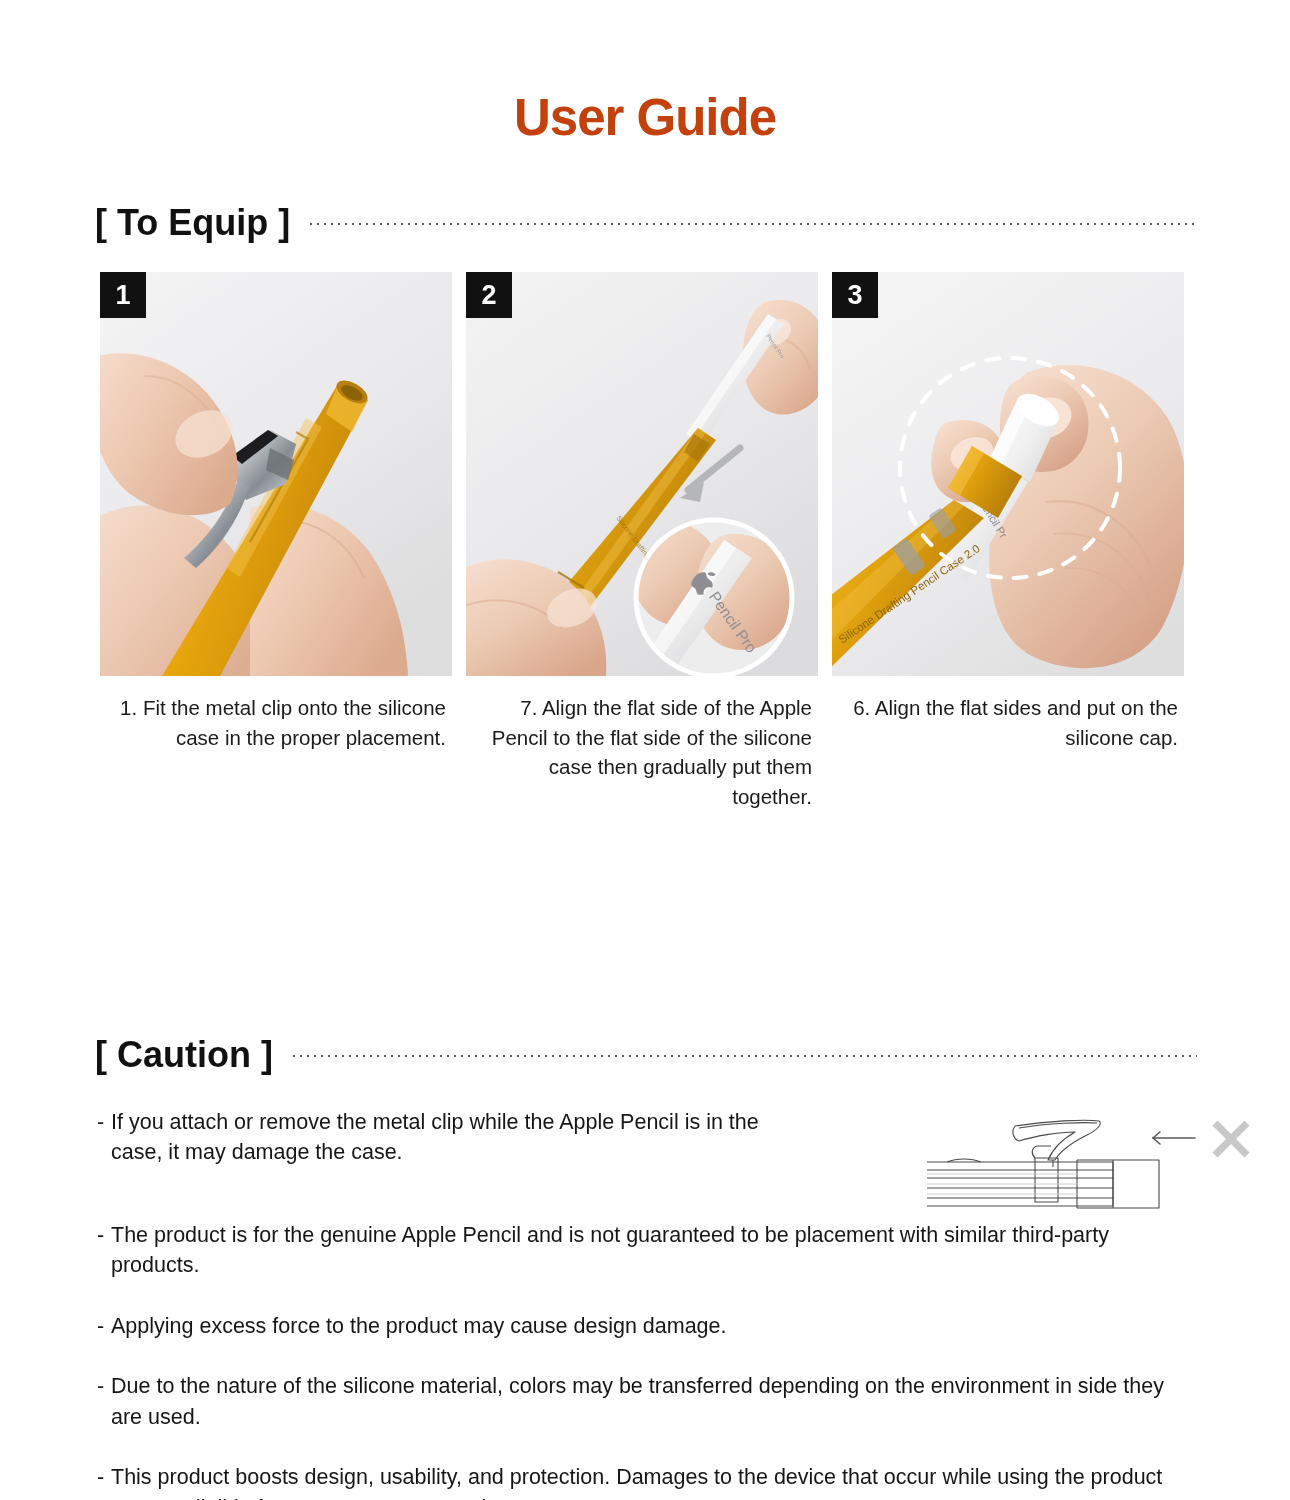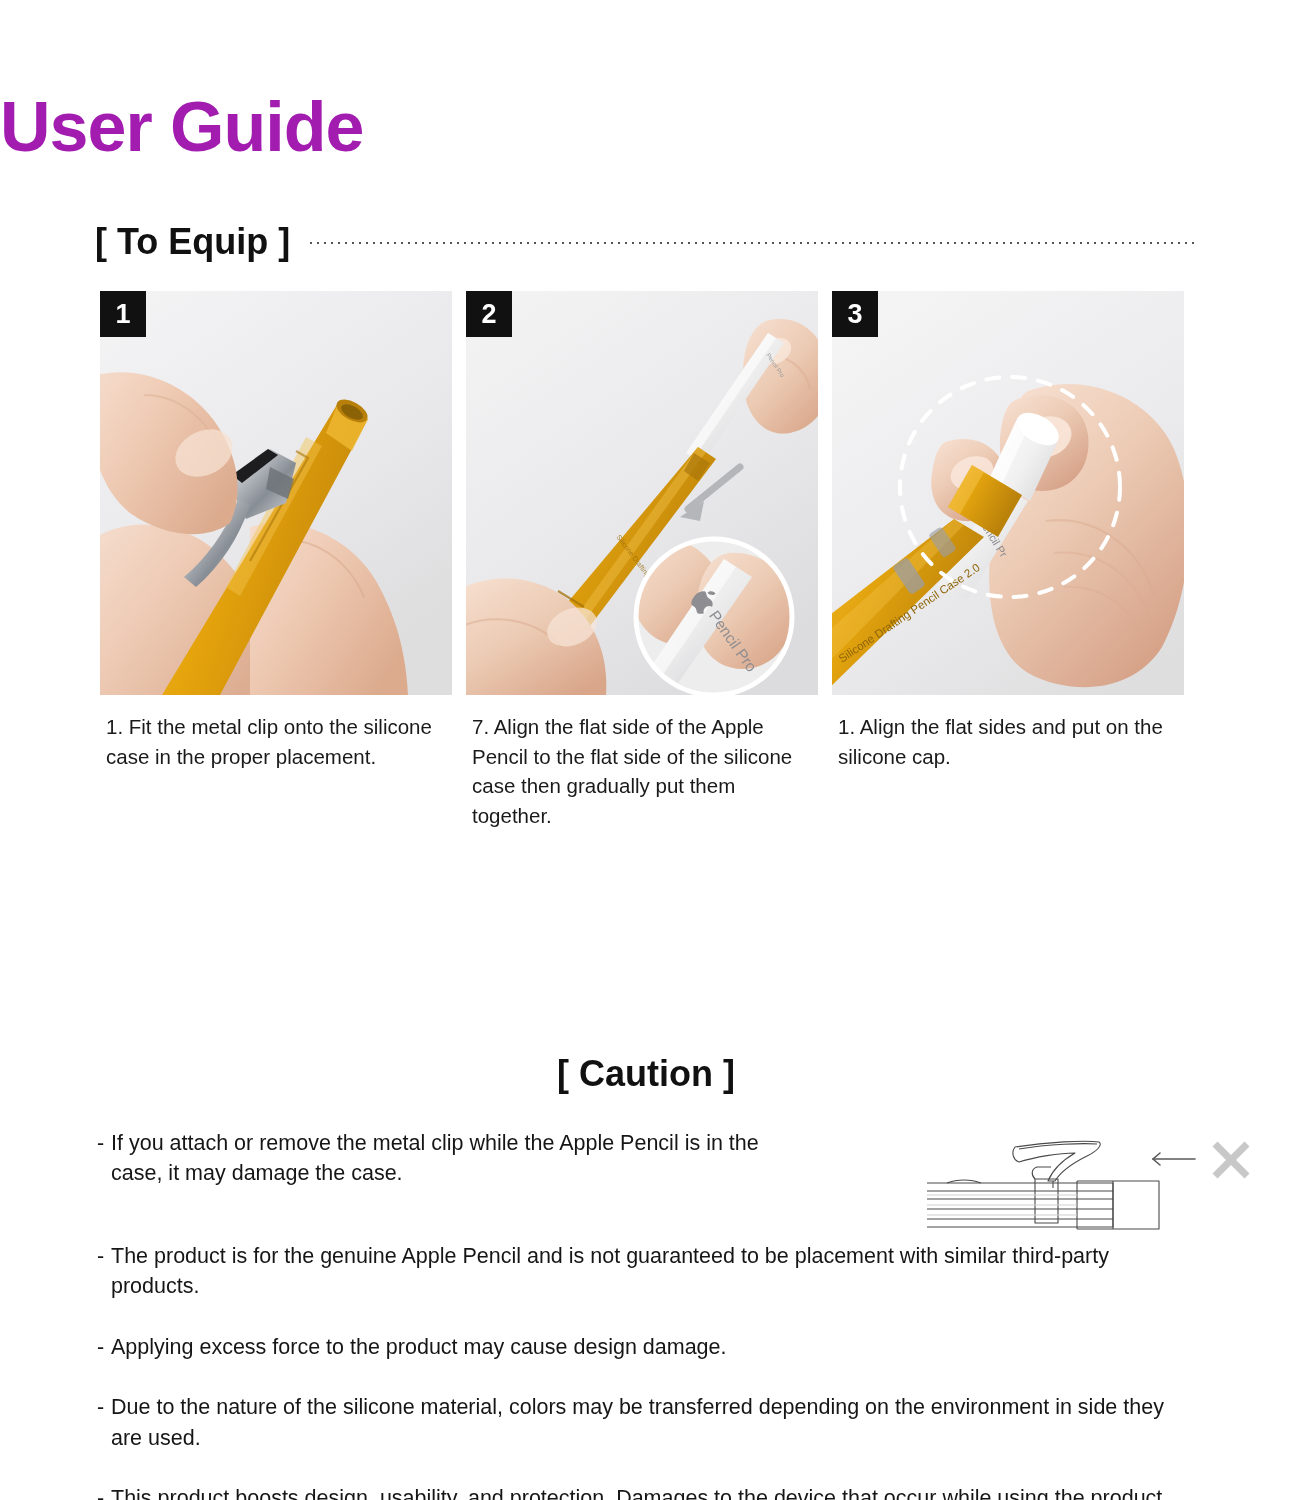--- a/index.html
+++ b/index.html
@@ -9,25 +9,25 @@
     height: 1500px;
     background: #ffffff;
     font-family: "Liberation Sans", sans-serif;
     color: #111111;
     overflow: hidden;
     position: relative;
   }
 
   
   .page-title {
-    text-align: left;
-    font-size: 70px;
+    text-align: center;
+    font-size: 51px;
     font-weight: bold;
     letter-spacing: -1px;
-    color: #a21caf;
+    color: #c2410c;
     margin-top: 92px;
     line-height: 1;
   }
 
   
   .section-head {
     display: flex;
     align-items: center;
     margin-left: 95px;
     margin-right: 93px;
@@ -80,21 +80,21 @@
     font-weight: bold;
     display: flex;
     align-items: center;
     justify-content: center;
     z-index: 20;
     line-height: 1;
   }
 
   .caption {
     margin-top: 17px;
-    text-align: left;
+    text-align: right;
     font-size: 20.5px;
     line-height: 1.45;
     color: #1a1a1a;
     padding: 0 6px;
   }
 
   
   .art { position: absolute; inset: 0; }
   .art svg { width: 100%; height: 100%; display: block; }
 
@@ -336,28 +336,28 @@
           <path d="M122 228 L132 234 L-10 378 L-10 346 Z" fill="#f7c54e" opacity="0.35"></path>
           <rect x="60" y="276" width="18" height="34" rx="4" transform="rotate(-34 60 276)" fill="#9c9ea2" opacity="0.75"></rect>
           <rect x="96" y="244" width="16" height="28" rx="4" transform="rotate(-34 96 244)" fill="#9c9ea2" opacity="0.65"></rect>
           <text x="10" y="372" fill="#8f6508" font-size="11.5" font-family="Liberation Sans, sans-serif" transform="rotate(-34 10 372)">Silicone Drafting Pencil Case 2.0</text>
 
           <circle cx="178" cy="196" r="110" fill="none" stroke="#ffffff" stroke-width="4" stroke-dasharray="13 13" stroke-linecap="round"></circle>
         </svg>
       </div>
       <div class="badge">3</div>
     </div>
-    <div class="caption">1. Align the flat sides and put on the silicone cap.</div>
+    <div class="caption">6. Align the flat sides and put on the silicone cap.</div>
   </div>
 
 </div>
 
 <div class="caution-wrap">
 
-  <div class="section-head" id="caution-head" style="margin-top:225px;flex-direction:column;">
+  <div class="section-head" id="caution-head" style="margin-top:225px;">
     <span class="bracket">[ Caution ]</span>
     <span class="rule"></span>
   </div>
 
   <div class="caution-list">
 
     <div class="warn-art">
       <svg viewBox="0 0 330 105" preserveAspectRatio="xMidYMid meet">
         <g fill="none" stroke="#4a4a4a" stroke-width="1.1" stroke-linejoin="round">
 

